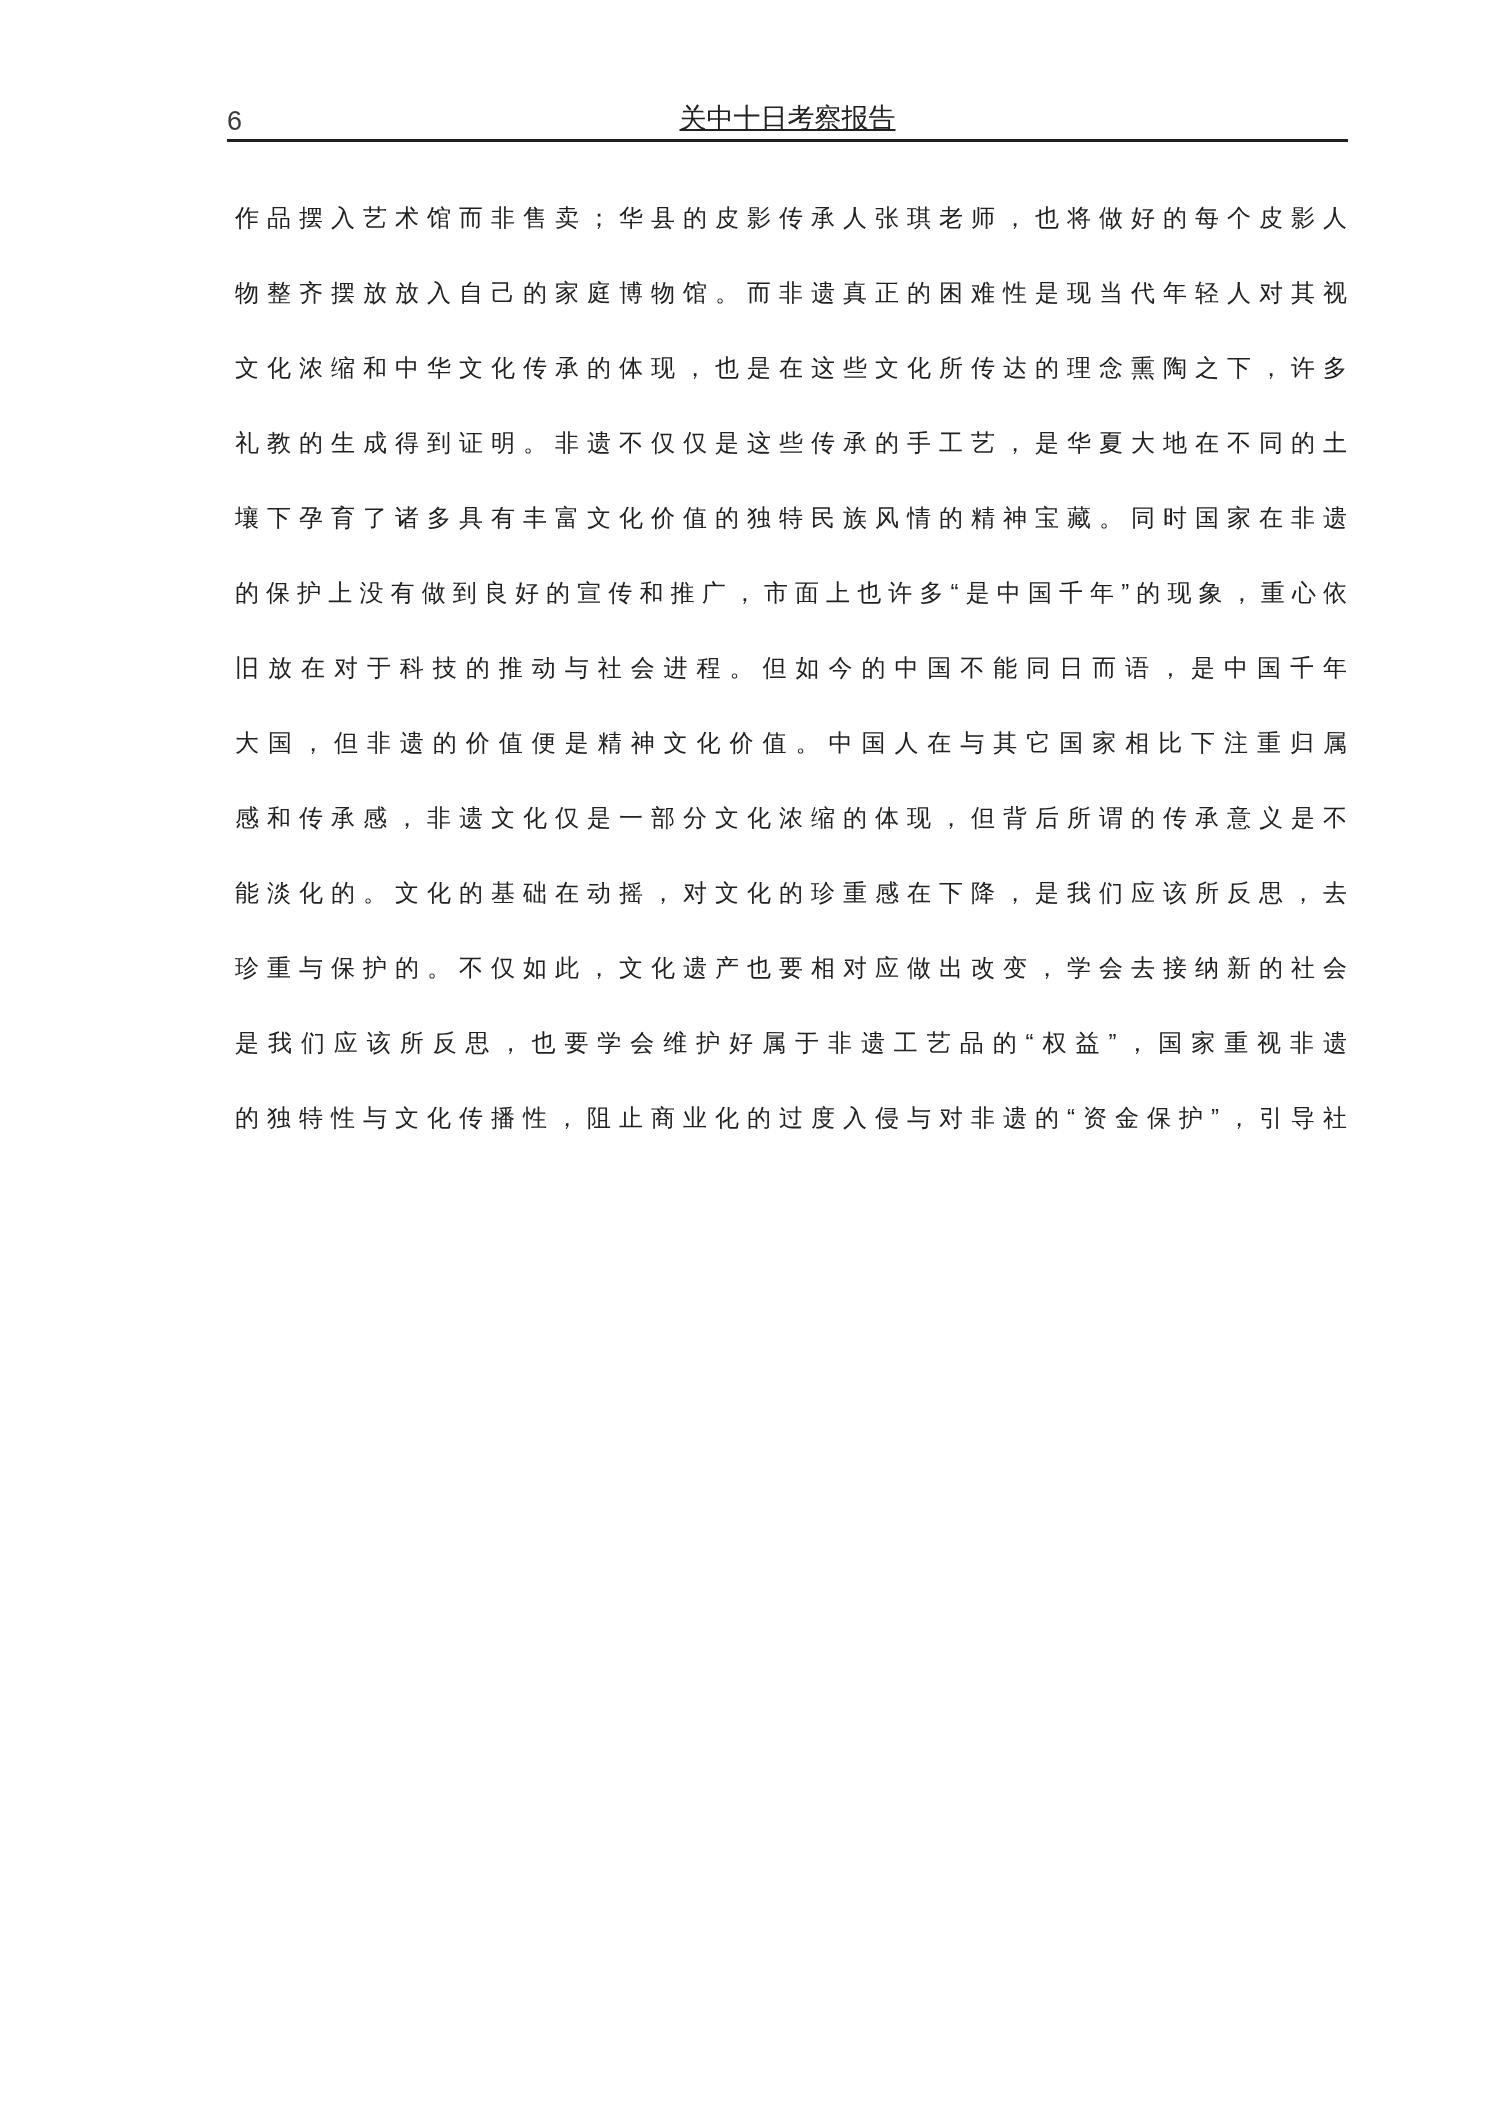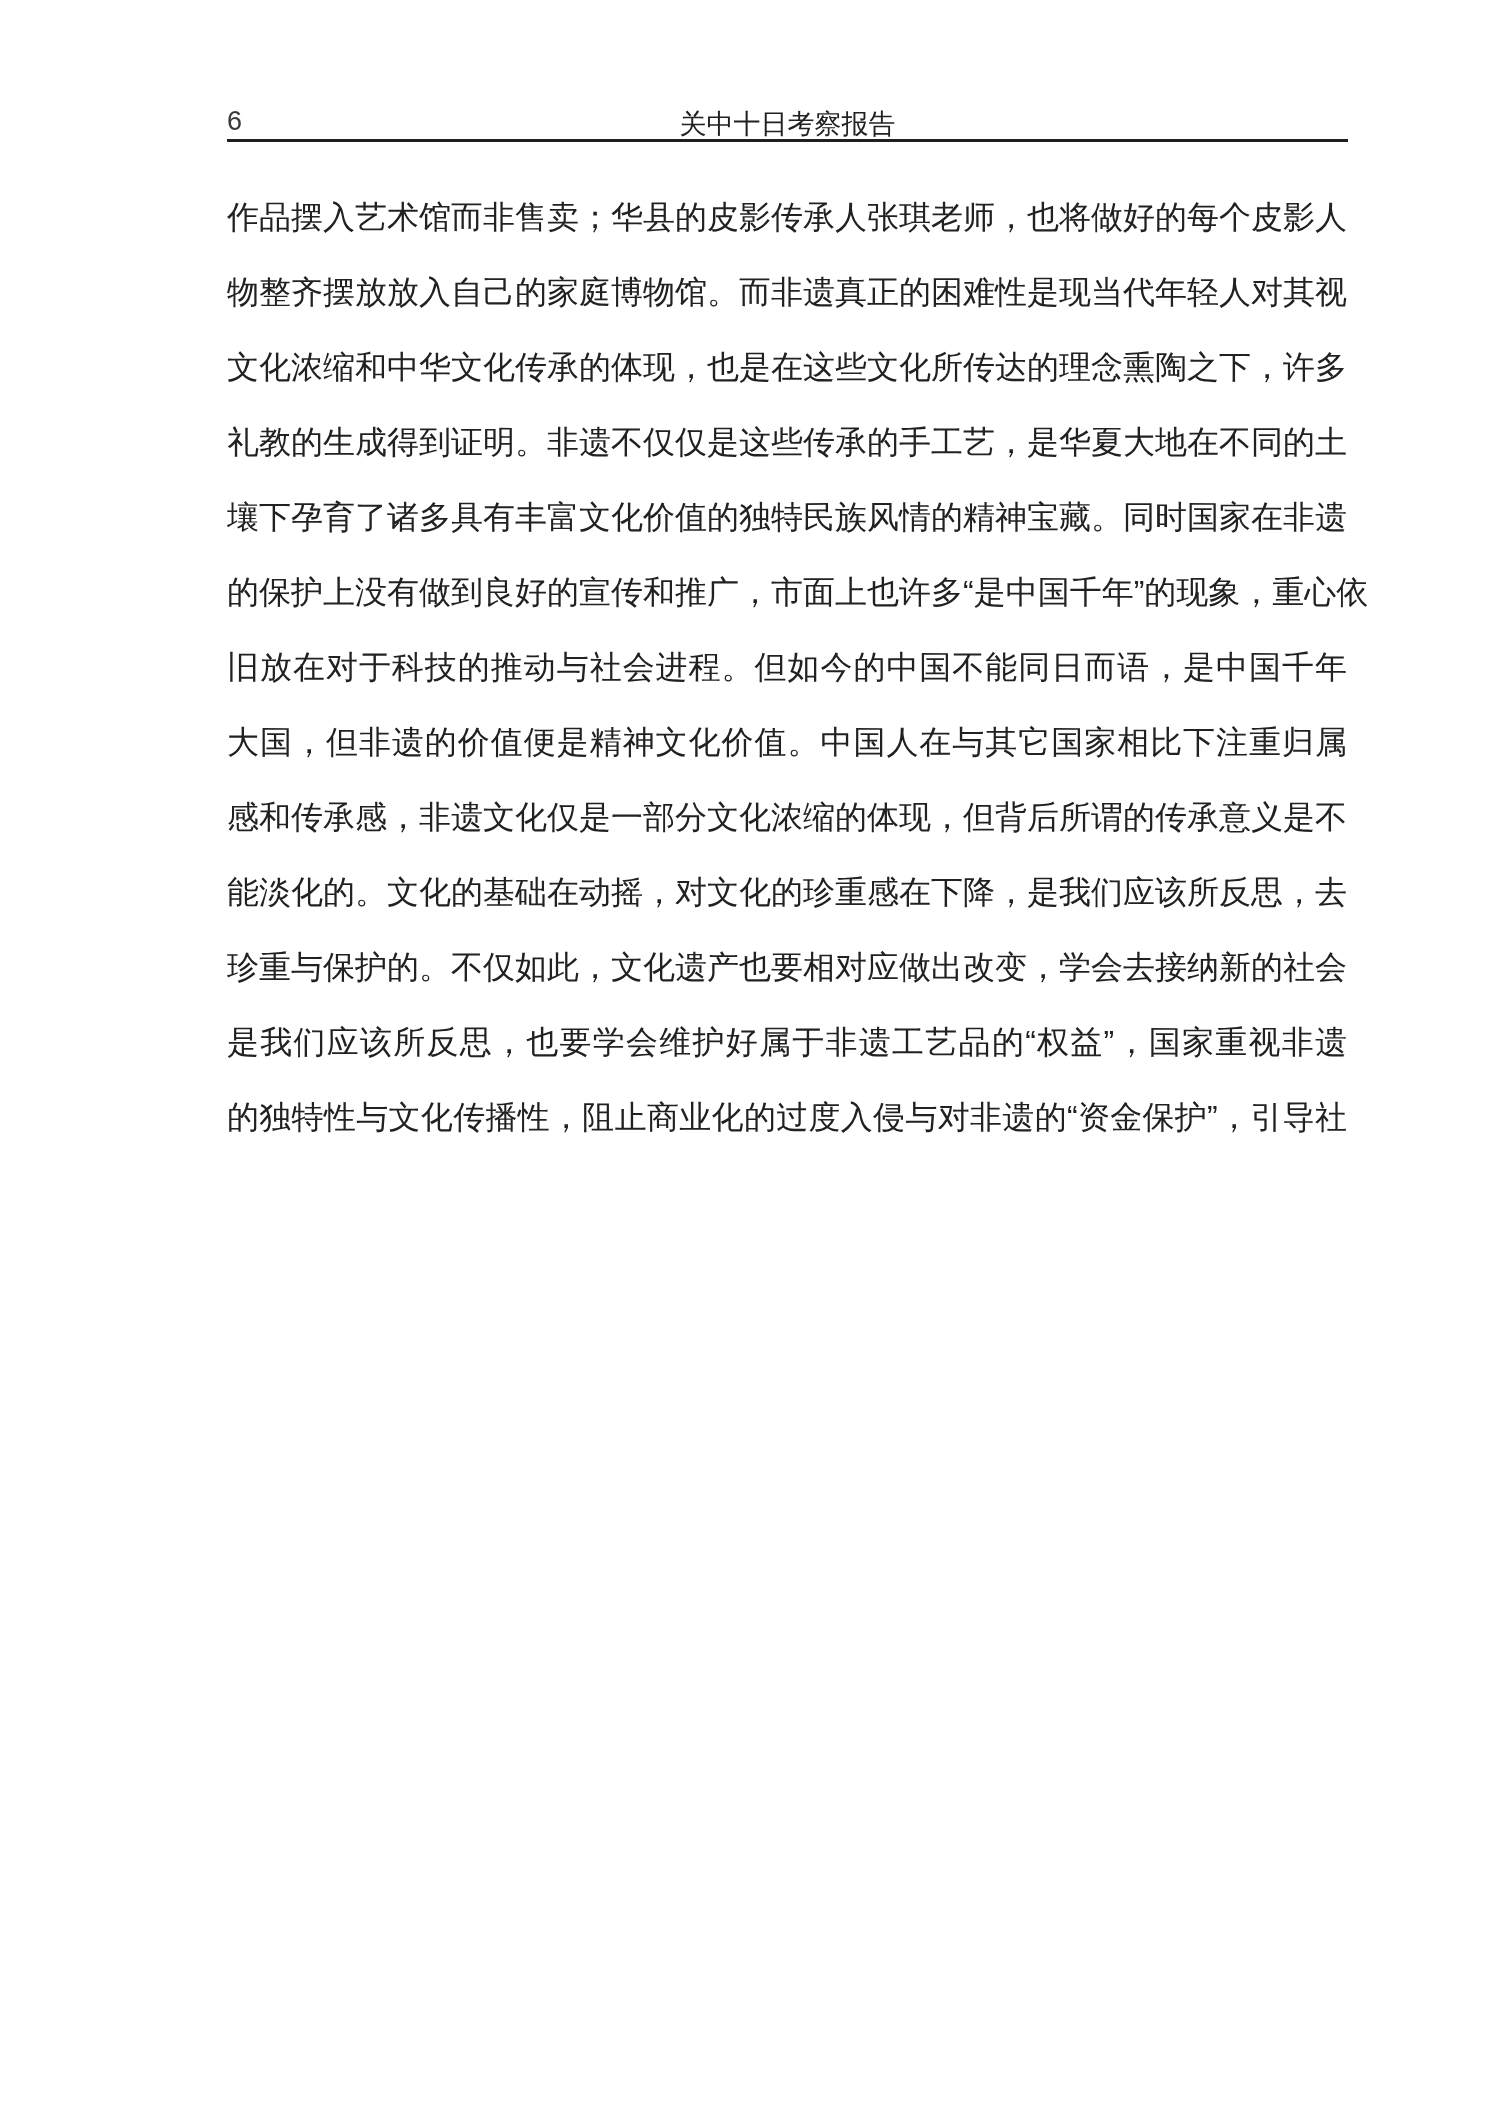--- a/index.html
+++ b/index.html
@@ -34,48 +34,50 @@
     left: 0;
     top: 6px;
     font-size: 27px;
     color: var(--page-number-color);
     letter-spacing: 0.5px;
   }
   .header-title {
     position: absolute;
     left: 0;
     right: 0;
-    top: 6px;
+    top: 0;
     text-align: center;
     font-size: 27px;
     color: var(--text);
+    text-decoration: underline;
   }
   .header-rule {
     position: absolute;
     left: 227px;
     width: 1121px;
     top: 139px;
     height: 3px;
     background: var(--rule);
   }
   .body-text {
     position: absolute;
     left: 227px;
     width: 1120px;
     top: 180px;
   }
   .line {
     height: 75px;
     line-height: 75px;
-    font-size: 32px;
+    font-size: 24px;
     white-space: nowrap;
     text-align: justify;
     text-align-last: justify;
     text-justify: inter-character;
     color: var(--text);
+    margin-left: 8px;
   }
   .line.last {
     text-align: left;
     text-align-last: left;
   }
 </style>
 </head>
 <body>
 
 <div class="page">

